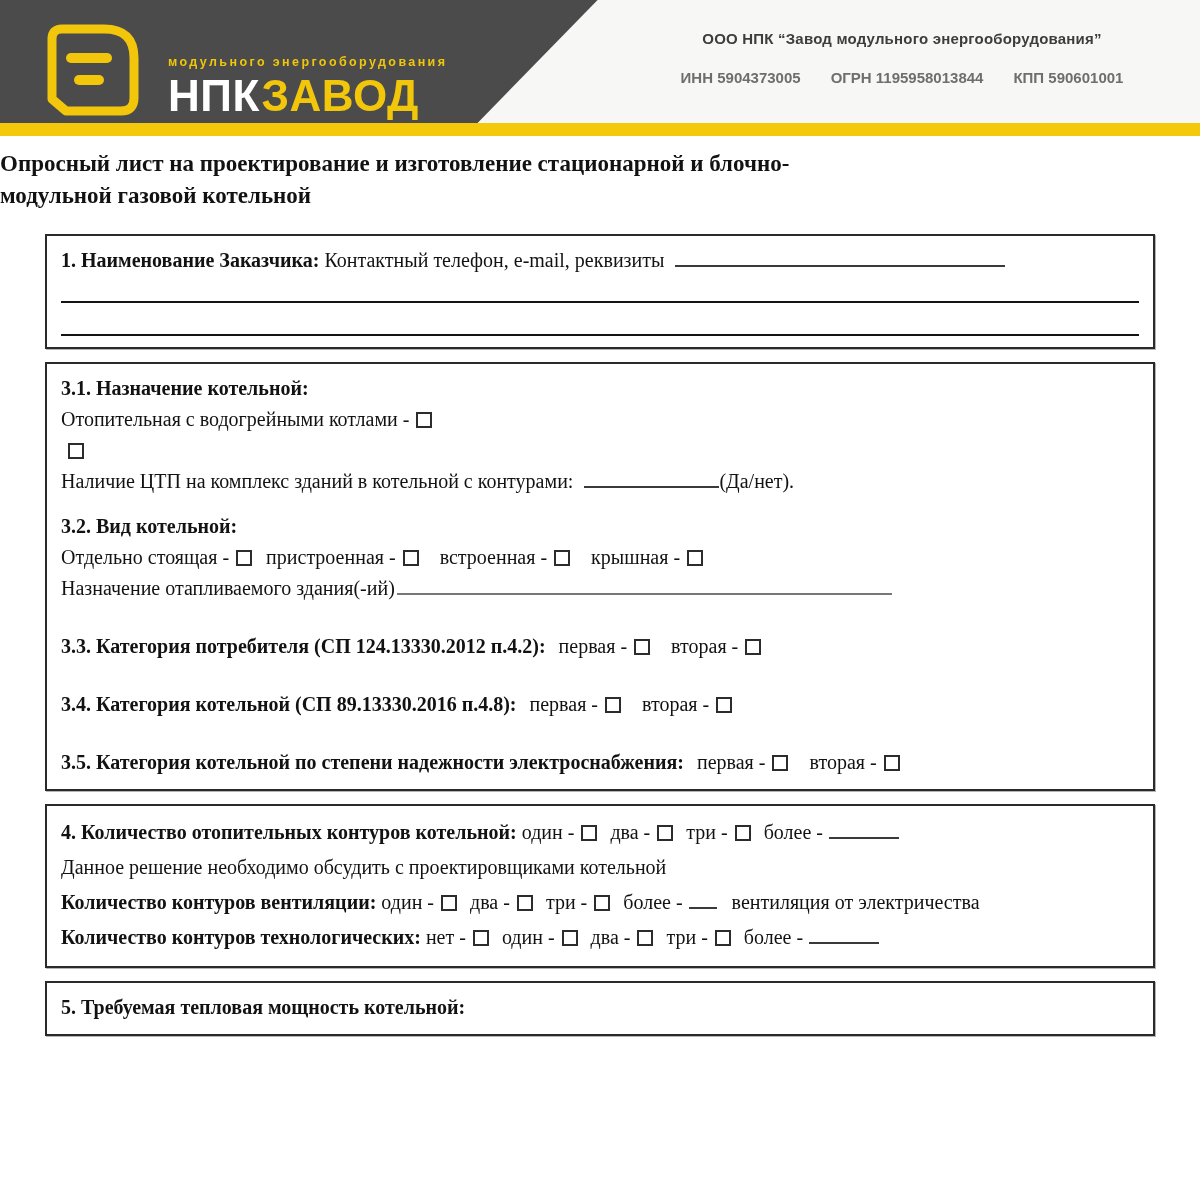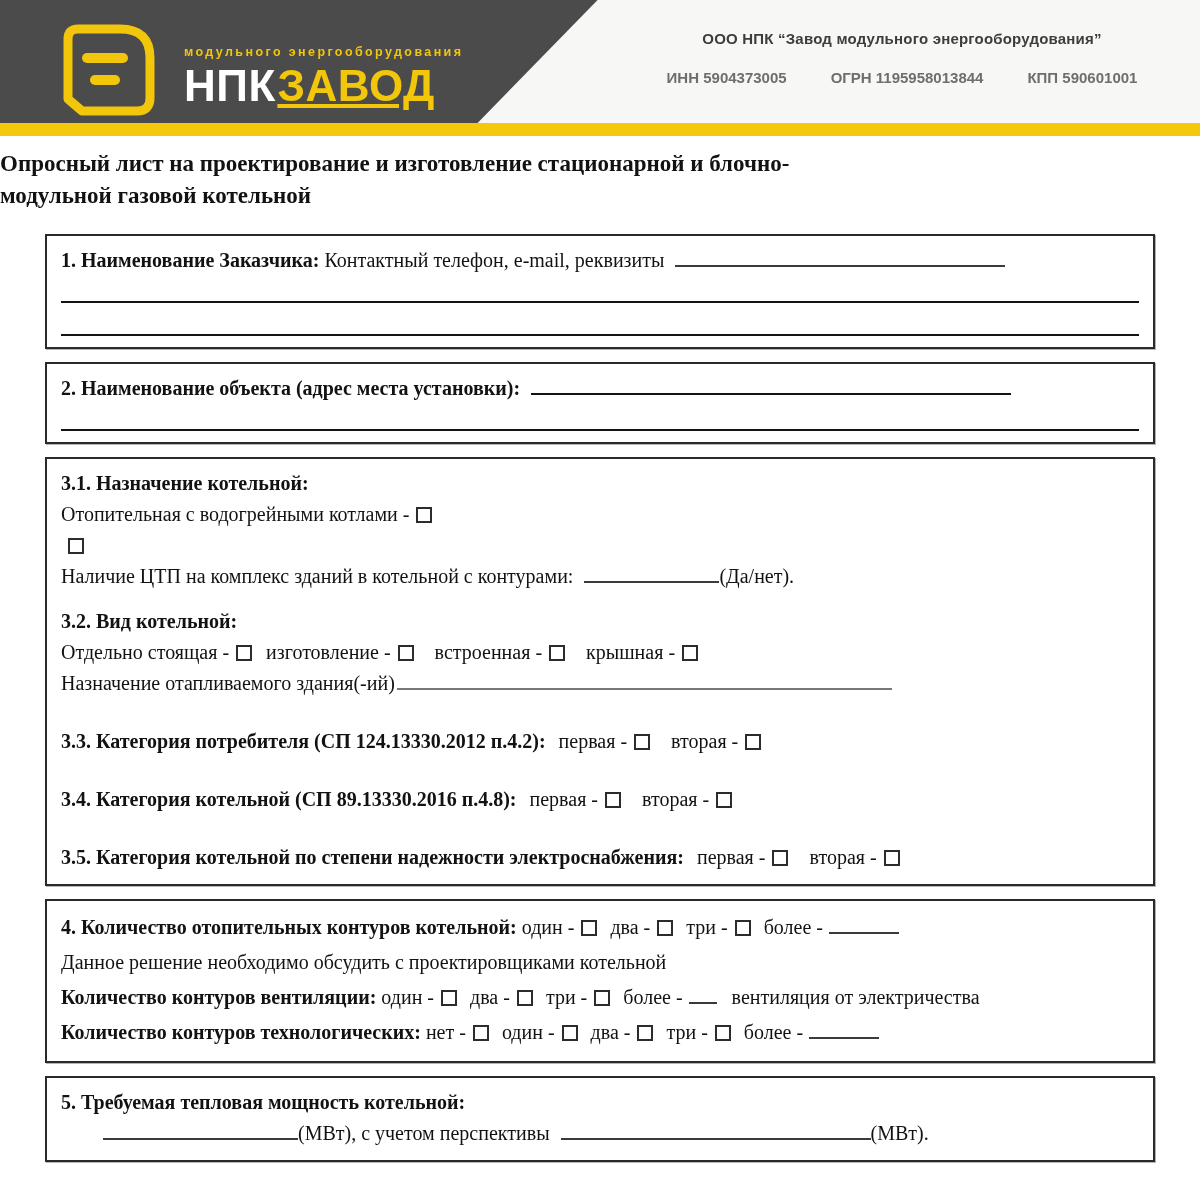--- a/index.html
+++ b/index.html
@@ -9,34 +9,34 @@
     overflow:hidden; font-family:"Liberation Serif", serif; color:#121212;
     margin:0 auto;
   }
   
   .header { position:relative; height:136px; background:#f7f7f6; }
   .header-dark {
     position:absolute; left:0; top:0; right:0; bottom:13px; background:#4b4b4b;
     clip-path:polygon(0 0, 49.8% 0, 39.8% 100%, 0 100%);
   }
   .stripe { position:absolute; left:0; right:0; bottom:0; height:13px; background:#f4c80b; }
-  .logo { position:absolute; left:60px; top:22px; display:flex; align-items:center; }
+  .logo { position:absolute; left:44px; top:22px; display:flex; align-items:flex-end; }
   .logo-mark { width:104px; height:96px; }
   .logo-txt { margin-left:20px; padding-top:12px; font-family:"Liberation Sans", sans-serif; }
   .tagline { color:#f2c60a; font-size:12.5px; font-weight:700; letter-spacing:2.4px; white-space:nowrap; }
   .brand { margin-top:5px; font-size:44px; font-weight:800; letter-spacing:0.5px; line-height:1; white-space:nowrap; }
   .brand .b-white { color:#ffffff; }
-  .brand .b-yellow { color:#f2c60a;text-decoration:underline; }
+  .brand .b-yellow { color:#f2c60a; }
   .company {
     position:absolute; right:18px; top:30px; width:560px; text-align:center;
     font-family:"Liberation Sans", sans-serif;
   }
   .company-name { font-weight:700; font-size:15px; color:#3d3d3d; letter-spacing:0.2px; }
   .company-ids { margin-top:22px; font-size:15px; color:#6e6e6e; font-weight:600;
-    display:flex; justify-content:center; gap:44px; white-space:nowrap; }
+    display:flex; justify-content:center; gap:30px; white-space:nowrap; }
   
   .title { margin-top:12px; font-size:23px; font-weight:700; line-height:32px; }
   
   .content { margin:22px 45px 0 45px; }
   .box { border:2px solid #2a2a2a; box-shadow:1px 1px 0 #b5b5b5; padding:9px 14px 11px 14px;
     margin-bottom:13px; font-size:20px; line-height:31px; }
   .row { white-space:nowrap; }
   b, .bold { font-weight:700; }
   .h { font-weight:700; }
   .cb { display:inline-block; width:16px; height:16px; border:2px solid #2c2c2c;
@@ -94,46 +94,39 @@
     <div class="box">
       <div class="row">
         <b>1. Наименование Заказчика:</b>
         <span>Контактный телефон, e-mail, реквизиты</span>
         <span class="ul w330"></span>
       </div>
       <div class="fline"></div>
       <div class="fline2"></div>
     </div>
 
-    <div class="box">
-      <div class="row">
-        <b>2. Наименование объекта (адрес места установки):</b>
-        <span class="ul dark w480"></span>
-      </div>
-      <div class="fline"></div>
-    </div>
 
     <div class="box">
 
       <div class="h">3.1. Назначение котельной:</div>
       <div class="row">
         <span>Отопительная с водогрейными котлами -</span><span class="cb"></span>
       </div>
       <div class="row">
         <span class="cb"></span>
       </div>
       <div class="row">
         <span>Наличие ЦТП на комплекс зданий в котельной с контурами:</span>
         <span class="ul w135"></span><span>(Да/нет).</span>
       </div>
 
       <div class="h sp">3.2. Вид котельной:</div>
       <div class="row">
         <span>Отдельно стоящая -</span><span class="cb"></span>
-        <span style="margin-left:9px">изготовление -</span><span class="cb"></span>
+        <span style="margin-left:9px">пристроенная -</span><span class="cb"></span>
         <span class="g">встроенная -</span><span class="cb"></span>
         <span class="g">крышная -</span><span class="cb"></span>
       </div>
       <div class="row">
         <span>Назначение отапливаемого здания(-ий)</span><span class="ul w495" style="margin-left:2px"></span>
       </div>
 
       <div class="row sp2">
         <b>3.3.  Категория потребителя (СП 124.13330.2012 п.4.2):</b>
         <span style="margin-left:8px">первая -</span><span class="cb"></span>
@@ -175,20 +168,16 @@
         <span>нет -</span><span class="cb"></span>
         <span style="margin-left:8px">один -</span><span class="cb"></span>
         <span style="margin-left:8px">два -</span><span class="cb"></span>
         <span style="margin-left:8px">три -</span><span class="cb"></span>
         <span style="margin-left:8px">более -</span><span class="ul w70"></span>
       </div>
     </div>
 
     <div class="box">
       <div class="h">5. Требуемая тепловая мощность котельной:</div>
-      <div class="row indent">
-        <span class="ul w195" style="margin-left:0"></span><span>(МВт), с учетом перспективы</span>
-        <span class="ul w310"></span><span>(МВт).</span>
-      </div>
     </div>
 
   </div>
 </div>
 
 </body></html>

